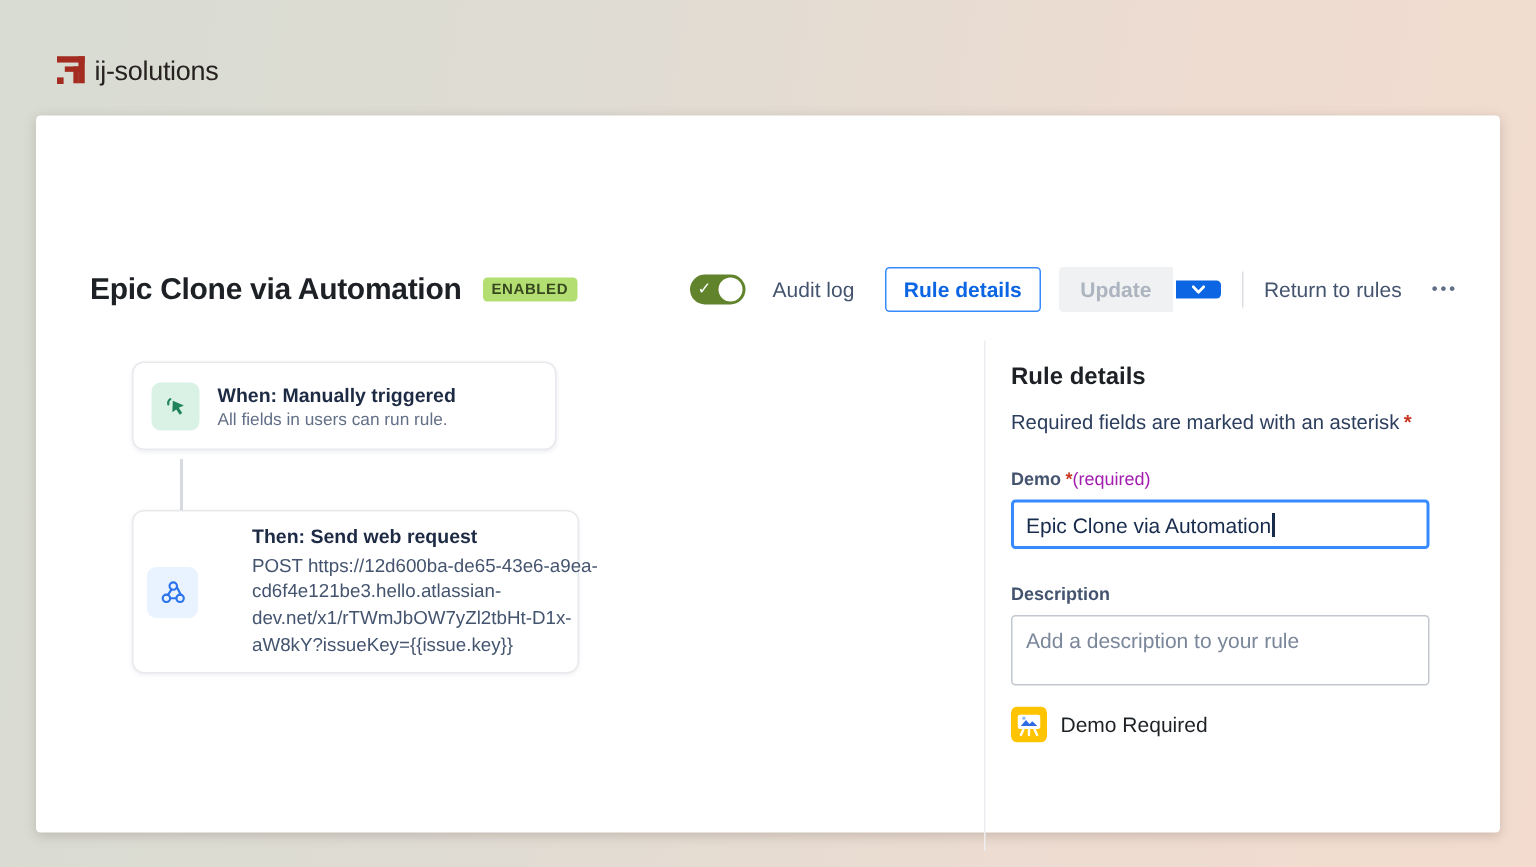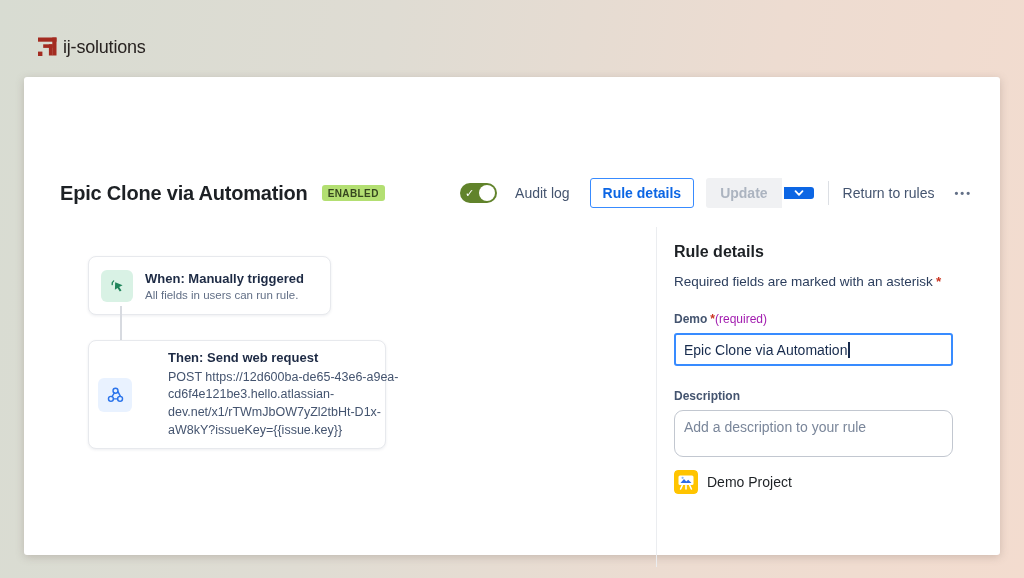--- a/index.html
+++ b/index.html
@@ -54,21 +54,21 @@
   }
   .vdiv { width:1px; height:24px; background:#dcdfe4; margin-left:14px; }
   .return-link { margin-left:14px; font-size:14px; color:#44546f; cursor:pointer; }
   .more-dots { margin-left:20px; font-size:11px; font-weight:bold; color:#626f86; letter-spacing:2px; cursor:pointer; }
 
   
   .flow-card {
     position:absolute; background:#fff; border:1px solid #e7e9ed; border-radius:8px;
     box-shadow:0 1px 3px rgba(23,43,77,0.08); display:flex; align-items:center; cursor:pointer;
   }
-  .when-card { left:64px; top:179px; width:243px; height:59px; }
+  .when-card { left:64px; top:164px; width:283px; height:59px; }
   .then-card { left:64px; top:263px; width:298px; height:109px; padding-right:6px;gap:24px; }
   .connector { position:absolute; left:96px; top:229px; width:2px; height:34px; background:#d7dae0; }
   .icon-chip { width:32px; height:32px; border-radius:6px; flex:none; display:flex; align-items:center; justify-content:center; margin-left:12px; }
   .chip-mint { background:#d9f2e5; }
   .chip-blue { background:#e9f2ff; width:34px; height:34px; margin-left:9px; }
   .flow-text { margin-left:12px; }
   .flow-title { font-size:13px; font-weight:bold; color:#1d2a44; }
   .flow-sub { font-size:11.5px; color:#626f86; margin-top:3px; }
   .flow-body { font-size:12.5px; color:#44546f; line-height:1.42; margin-top:4px; width:236px; overflow-wrap:anywhere; }
 
@@ -79,21 +79,21 @@
   .panel-note { font-size:13.5px; color:#2c3e5d; margin-top:13px; }
   .req-star { color:#ca3521; font-weight:bold; margin-left:3px; }
   .field-label { margin-top:23px; font-size:12px; font-weight:bold; color:#44546f; }
   .req-hint { font-weight:normal; color:#a21caf; margin-left:0; }
   .text-input {
     margin-top:7px; width:279px; height:33px; border:2px solid #388bff; border-radius:3px;
     display:flex; align-items:center; padding:0 8px; font-size:14px; color:#172b4d; background:#fff; cursor:text;
   }
   .caret { display:inline-block; width:1.5px; height:16px; background:#172b4d; margin-left:1px; }
   .desc-area {
-    margin-top:7px; width:279px; height:47px; border:1px solid #c2c7d0; border-radius:9px;
+    margin-top:7px; width:279px; height:47px; border:1px solid #c2c7d0; border-radius:3px;
     font-family:"Liberation Sans", sans-serif; font-size:14px; color:#172b4d; padding:8px 9px;
     resize:none; background:#fff;
   }
   .desc-area::placeholder { color:#7a869a; }
   .scope-row { margin-top:9px; display:flex; align-items:center; gap:9px; }
   .scope-avatar { width:24px; height:24px; border-radius:4px; display:block; }
   .scope-name { font-size:14px; color:#1d2125; }
 </style>
 </head>
 <body>
@@ -191,18 +191,18 @@
       <textarea class="desc-area" placeholder="Add a description to your rule" style=""></textarea>
 
       <div class="scope-row">
         <svg class="scope-avatar" viewBox="0 0 24 24">
           <rect x="0" y="0" width="24" height="24" rx="4" fill="#ffc400"></rect>
           <rect x="4.5" y="5.5" width="15" height="9.5" rx="1.5" fill="#ffffff"></rect>
           <path d="M6.5 13 L10 9 L12.3 11.6 L14.2 9.8 L17.5 13 Z" fill="#2e6be5"></path>
           <circle cx="8.6" cy="7.8" r="1.1" fill="#85b8ff"></circle>
           <path d="M8.2 15.5 L6.6 19 M15.8 15.5 L17.4 19 M12 15.5 L12 19" stroke="#ffffff" stroke-width="1.6" stroke-linecap="round"></path>
         </svg>
-        <span class="scope-name">Demo Project</span>
+        <span class="scope-name">Demo Required</span>
       </div>
     </div>
 
   </div>
 </div>
 
 </body></html>

